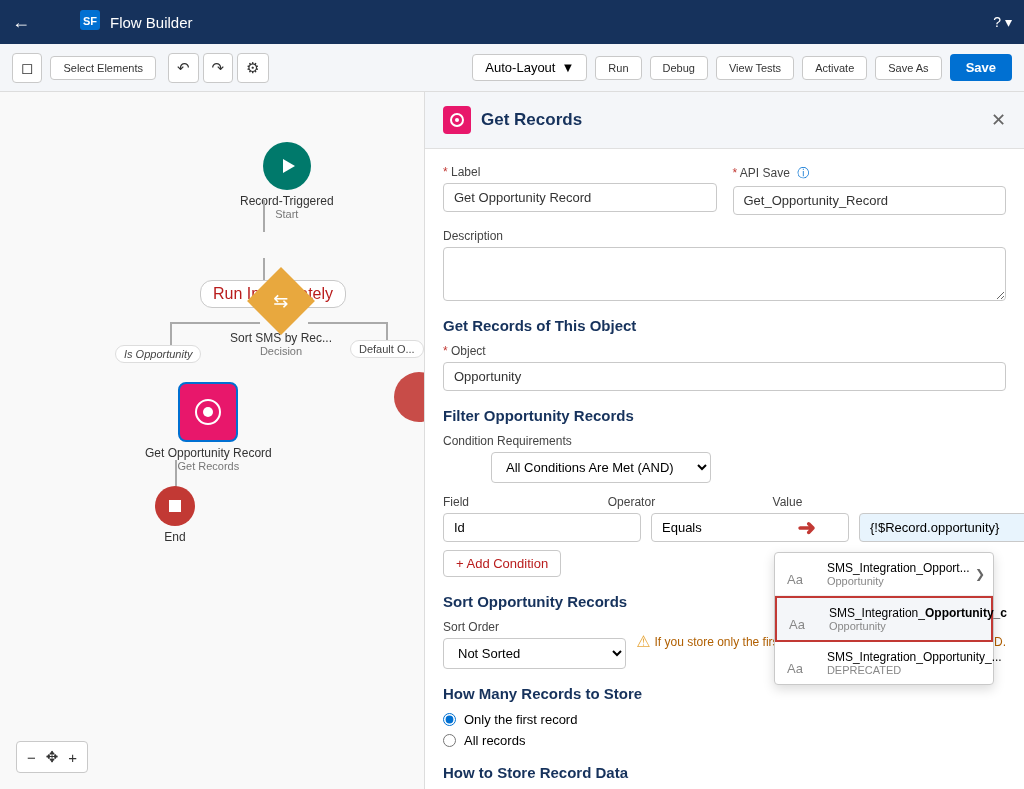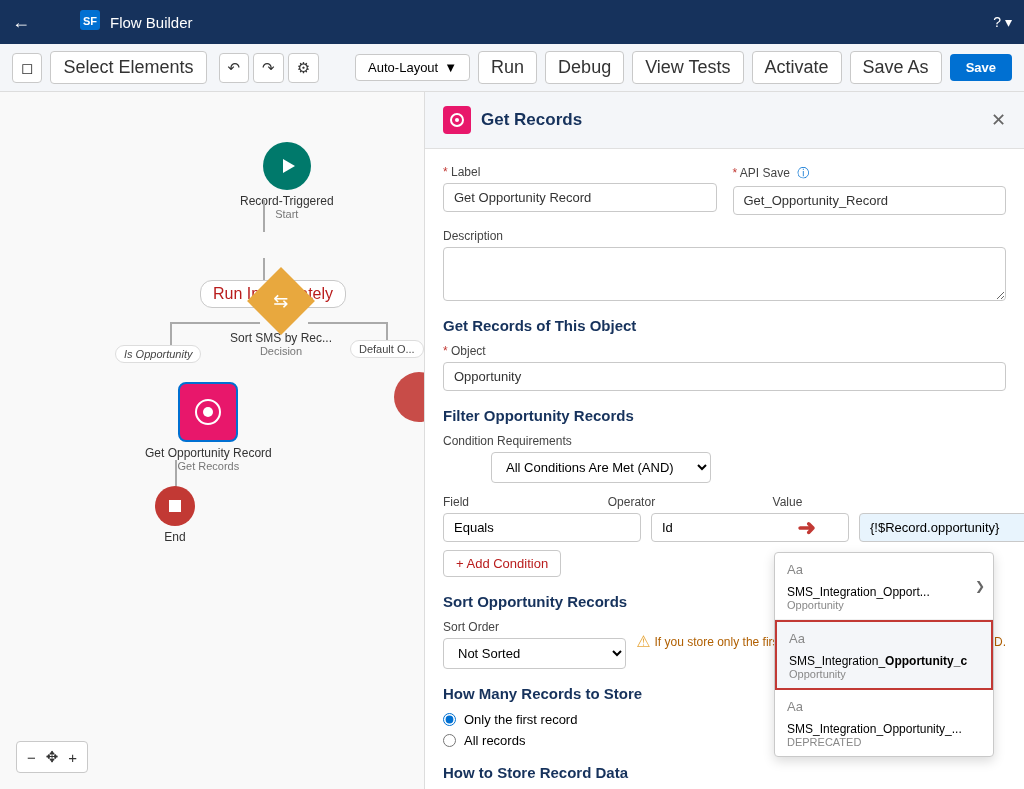--- a/index.html
+++ b/index.html
@@ -28,21 +28,21 @@
       align-items: center;
       padding: 0 12px;
       gap: 8px;
       border-bottom: 1px solid #ddd;
     }
     .toolbar-btn {
       background: white;
       border: 1px solid #c9c9c9;
       border-radius: 4px;
       padding: 5px 12px;
-      font-size: 18px;
+      font-size: 11px;
       cursor: pointer;
       color: #333;
     }
     .toolbar-btn.icon-btn {
       padding: 5px 8px;
       font-size: 15px;
     }
     .toolbar-icon-group {
       display: flex;
       gap: 4px;
@@ -282,26 +282,25 @@
       border-radius: 4px;
       box-shadow: 0 4px 12px rgba(0,0,0,0.15);
       z-index: 100;
       width: 220px;
       right: 30px;
       top: 460px;
     }
     .dropdown-item {
       padding: 8px 12px;
       display: flex;
-      align-items: flex-start;
-      gap: 8px;
+      align-items: flex-end;
+      gap: 24px;
       cursor: pointer;
       border-bottom: 1px solid #f0f0f0;
       font-size: 12px;
-      flex-direction: column;
     }
     .dropdown-item:last-child { border-bottom: none; }
     .dropdown-item.selected { background: #f4f6f9; border: 2px solid #c23934; }
     .dropdown-item-icon { color: #888; font-size: 13px; margin-top: 1px; }
     .dropdown-item-sub { color: #888; font-size: 11px; }
     .dropdown-arrow {
       position: absolute;
       right: 8px;
       top: 50%;
       transform: translateY(-50%);
@@ -522,22 +521,22 @@
       </div>
 
       <div class="field-label-row">
         <div class="field-label" style="flex:1.2;">Field</div>
         <div class="field-label" style="flex:1.2;">Operator</div>
         <div class="field-label" style="flex:1.5;">Value</div>
         <div style="width:30px;"></div>
       </div>
 
       <div class="condition-row" style="position:relative;">
+        <input class="condition-input" type="text" style="flex: 1.2 1 0%;" value="Id">
         <input class="condition-input" type="text" style="flex: 1.2 1 0%;" value="Equals">
-        <input class="condition-input" type="text" style="flex: 1.2 1 0%;" value="Id">
         <input class="value-input highlighted" type="text" style="flex: 1.5 1 0%;" value="{!$Record.opportunity}">
 
         <div style="position:absolute;right:190px;top:50%;transform:translateY(-50%);color:#c23934;font-size:22px;font-weight:bold;z-index:5;">➜</div>
       </div>
 
       <button class="add-condition-btn" style="margin-top:4px;margin-bottom:14px;">+ Add Condition</button>
 
       <div class="section-title">Sort Opportunity Records</div>
       <div class="sort-row">
         <div class="form-group">

